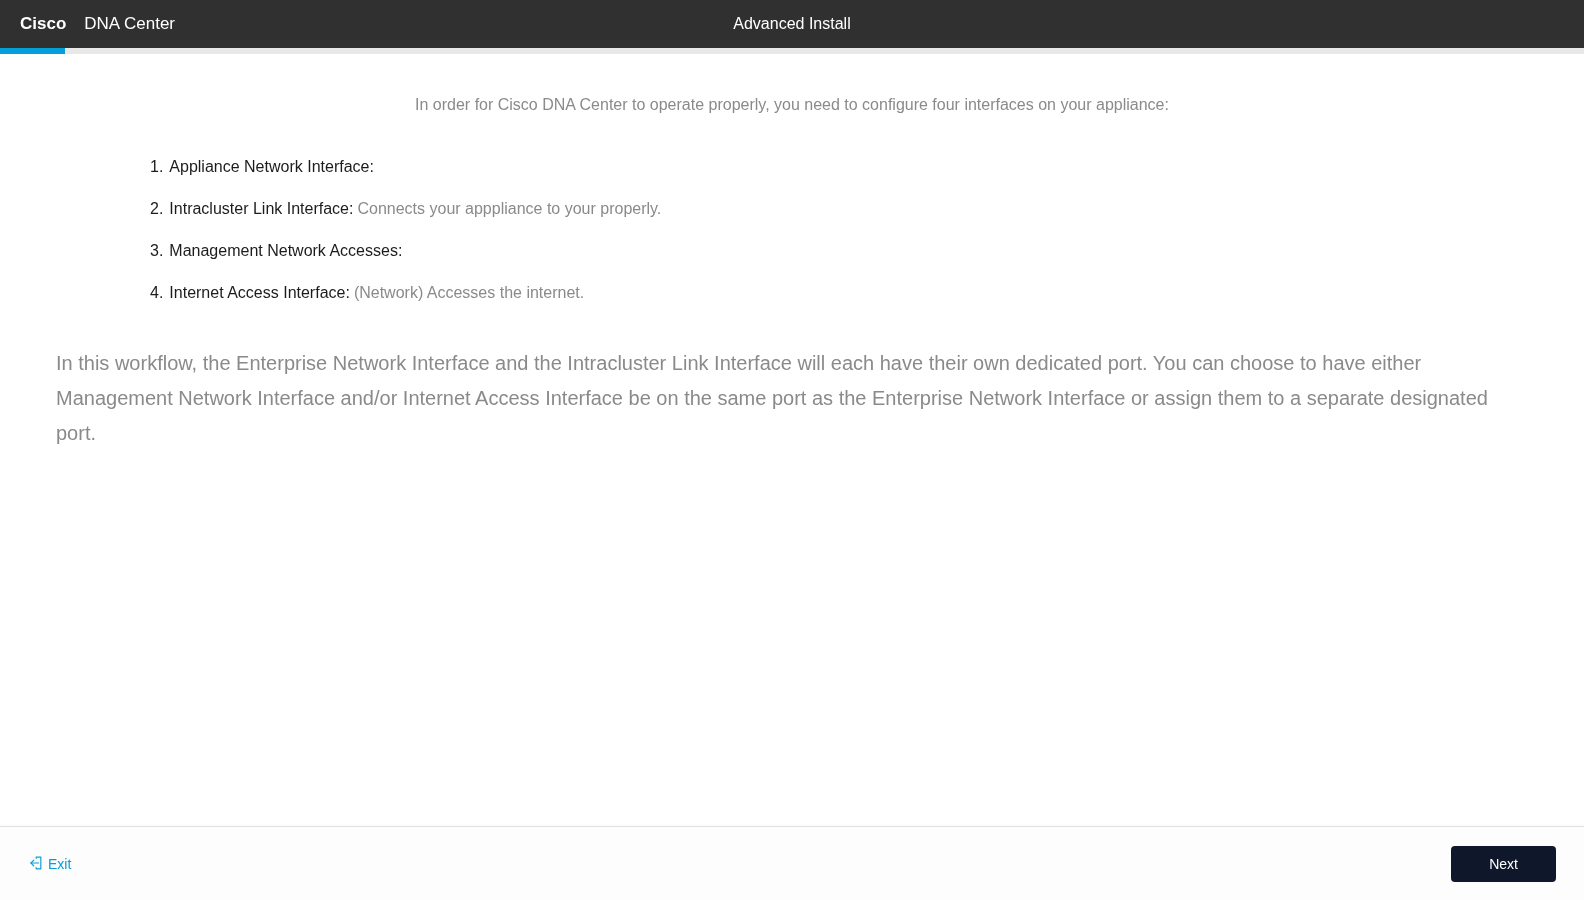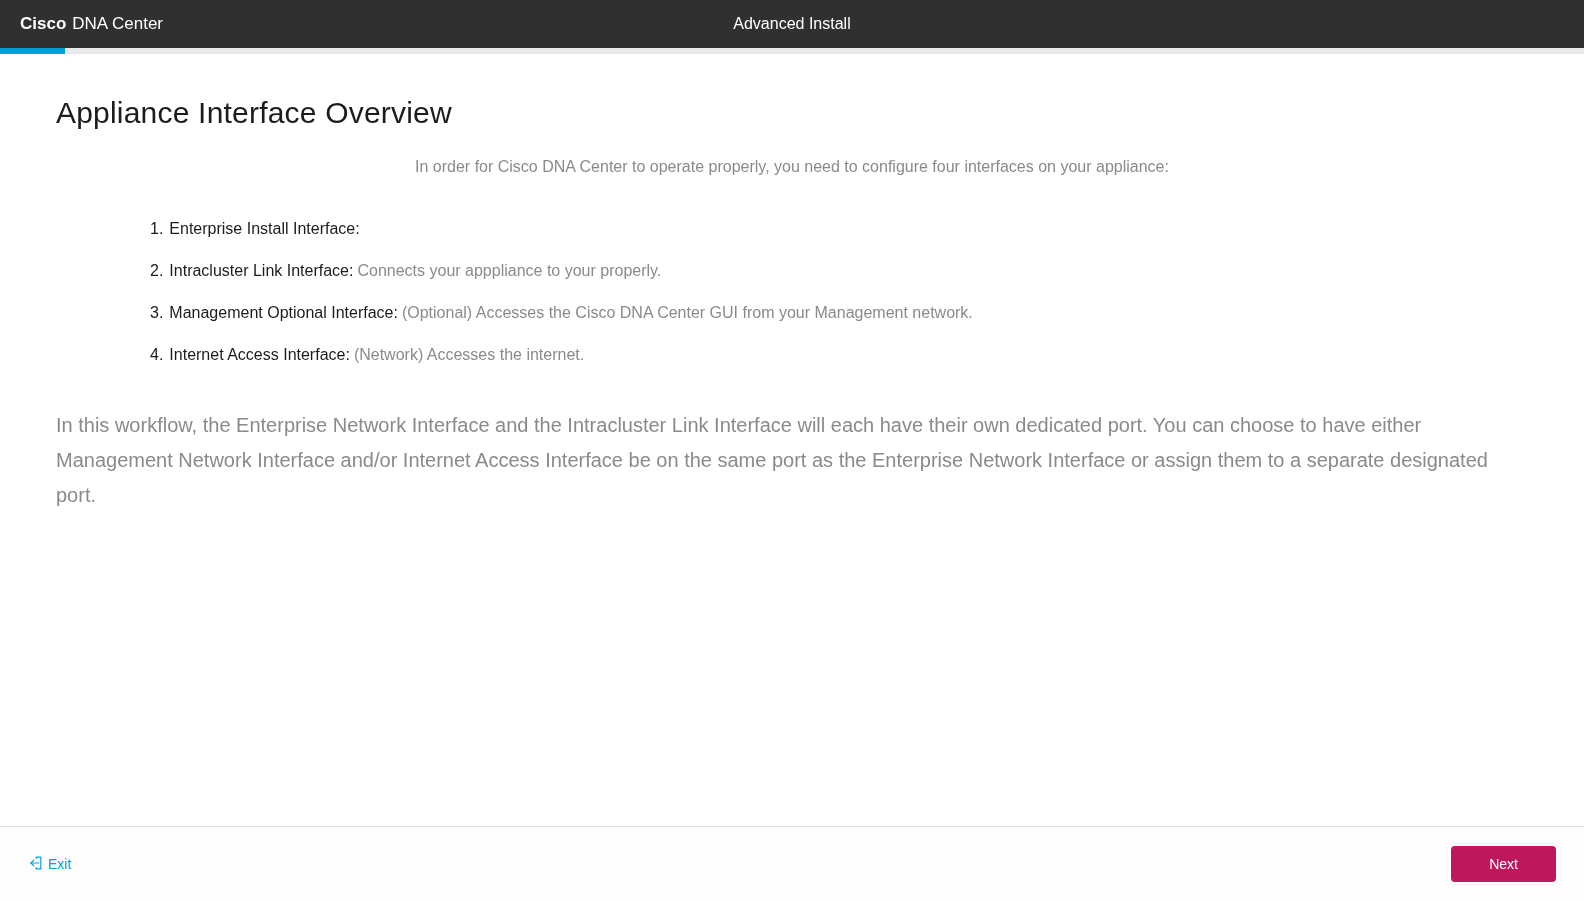--- a/index.html
+++ b/index.html
@@ -21,20 +21,21 @@
       display: flex;
       align-items: center;
       position: relative;
       padding: 0 20px;
     }
     .header-brand {
       color: #ffffff;
       font-size: 17px;
       display: flex;
       align-items: center;
+      gap: 12px;
     }
     .header-brand-bold {
       font-weight: 700;
       margin-right: 6px;
     }
     .header-brand-normal {
       font-weight: 300;
     }
     .header-title {
       position: absolute;
@@ -123,21 +124,21 @@
       font-size: 14px;
       cursor: pointer;
       text-decoration: none;
     }
     .exit-icon-wrap {
       margin-right: 6px;
       display: flex;
       align-items: center;
     }
     .next-button {
-      background: #be185d;
+      background: #0f172a;
       color: #ffffff;
       border: none;
       border-radius: 4px;
       padding: 10px 38px;
       font-size: 14px;
       cursor: pointer;
     }
     .ordered-row {
       display: flex;
       align-items: baseline;
@@ -152,37 +153,35 @@
     <span class="header-brand-normal">DNA Center</span>
   </div>
   <div class="header-title">Advanced Install</div>
 </div>
 
 <div class="progress-track">
   <div class="progress-fill"></div>
 </div>
 
 <div class="content">
-  <h1 class="page-title">Appliance Interface Overview</h1>
   <p class="intro-text">In order for Cisco DNA Center to operate properly, you need to configure four interfaces on your appliance:</p>
 
   <div class="interface-list">
     <div class="interface-item ordered-row">
       <span class="interface-number">1.</span>
-      <span class="interface-label">Enterprise Install Interface:</span>
+      <span class="interface-label">Appliance Network Interface:</span>
     </div>
     <div class="interface-item ordered-row">
       <span class="interface-number">2.</span>
       <span class="interface-label">Intracluster Link Interface:</span>
       <span class="interface-desc">Connects your apppliance to your properly.</span>
     </div>
     <div class="interface-item ordered-row">
       <span class="interface-number">3.</span>
-      <span class="interface-label">Management Optional Interface:</span>
-      <span class="interface-desc">(Optional) Accesses the Cisco DNA Center GUI from your Management network.</span>
+      <span class="interface-label">Management Network Accesses:</span>
     </div>
     <div class="interface-item ordered-row">
       <span class="interface-number">4.</span>
       <span class="interface-label">Internet Access Interface:</span>
       <span class="interface-desc">(Network) Accesses the internet.</span>
     </div>
   </div>
 
   <p class="outro-text">In this workflow, the Enterprise Network Interface and the Intracluster Link Interface will each have their own dedicated port. You can choose to have either Management Network Interface and/or Internet Access Interface be on the same port as the Enterprise Network Interface or assign them to a separate designated port.</p>
 </div>

